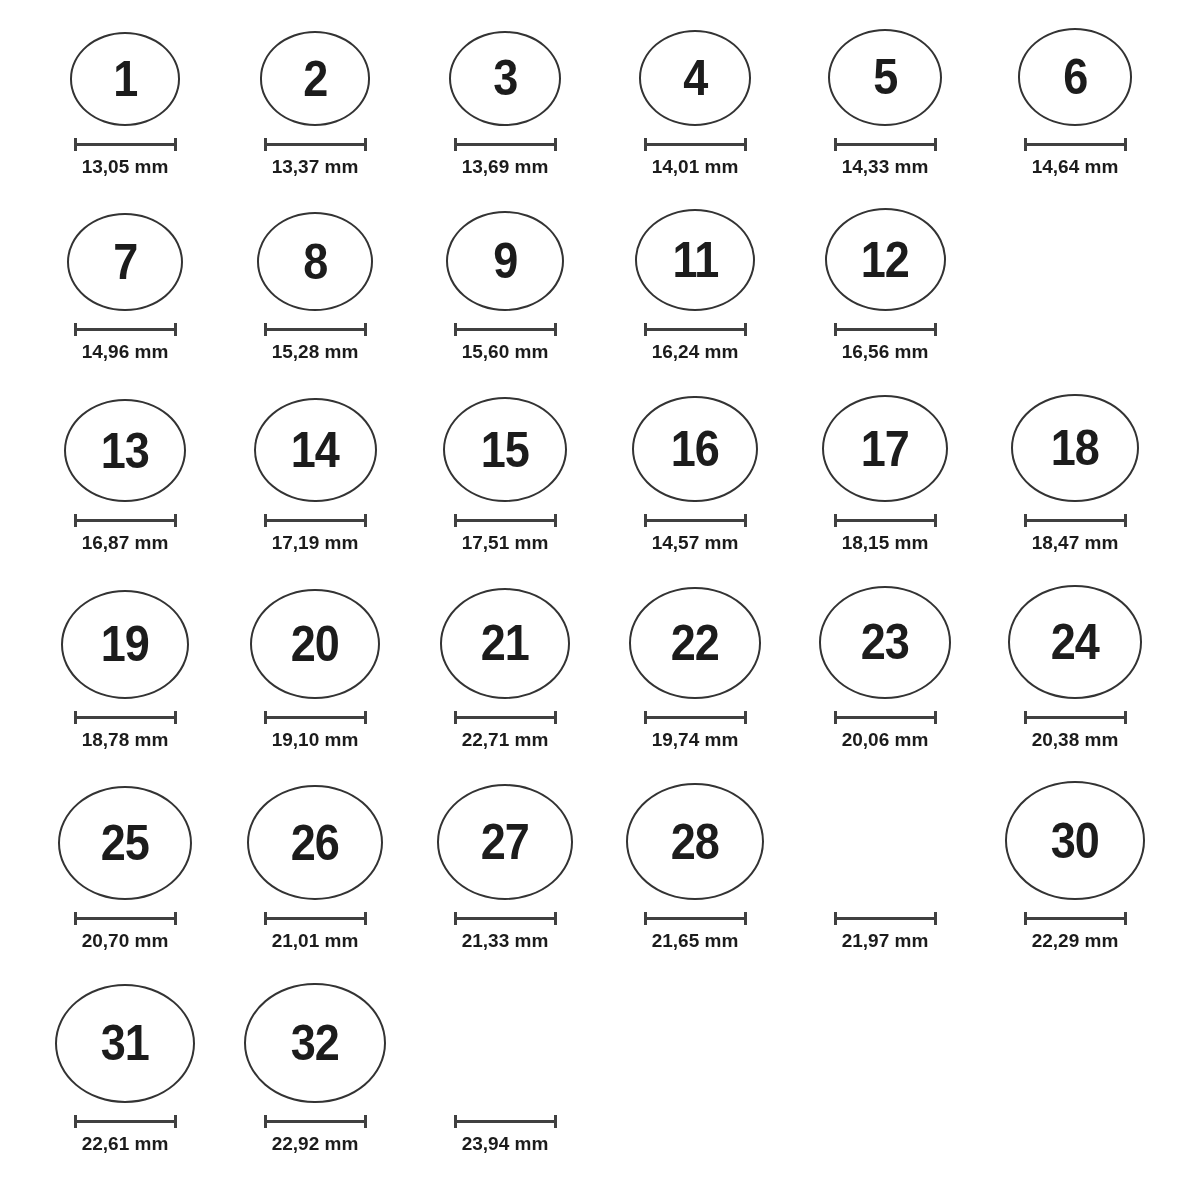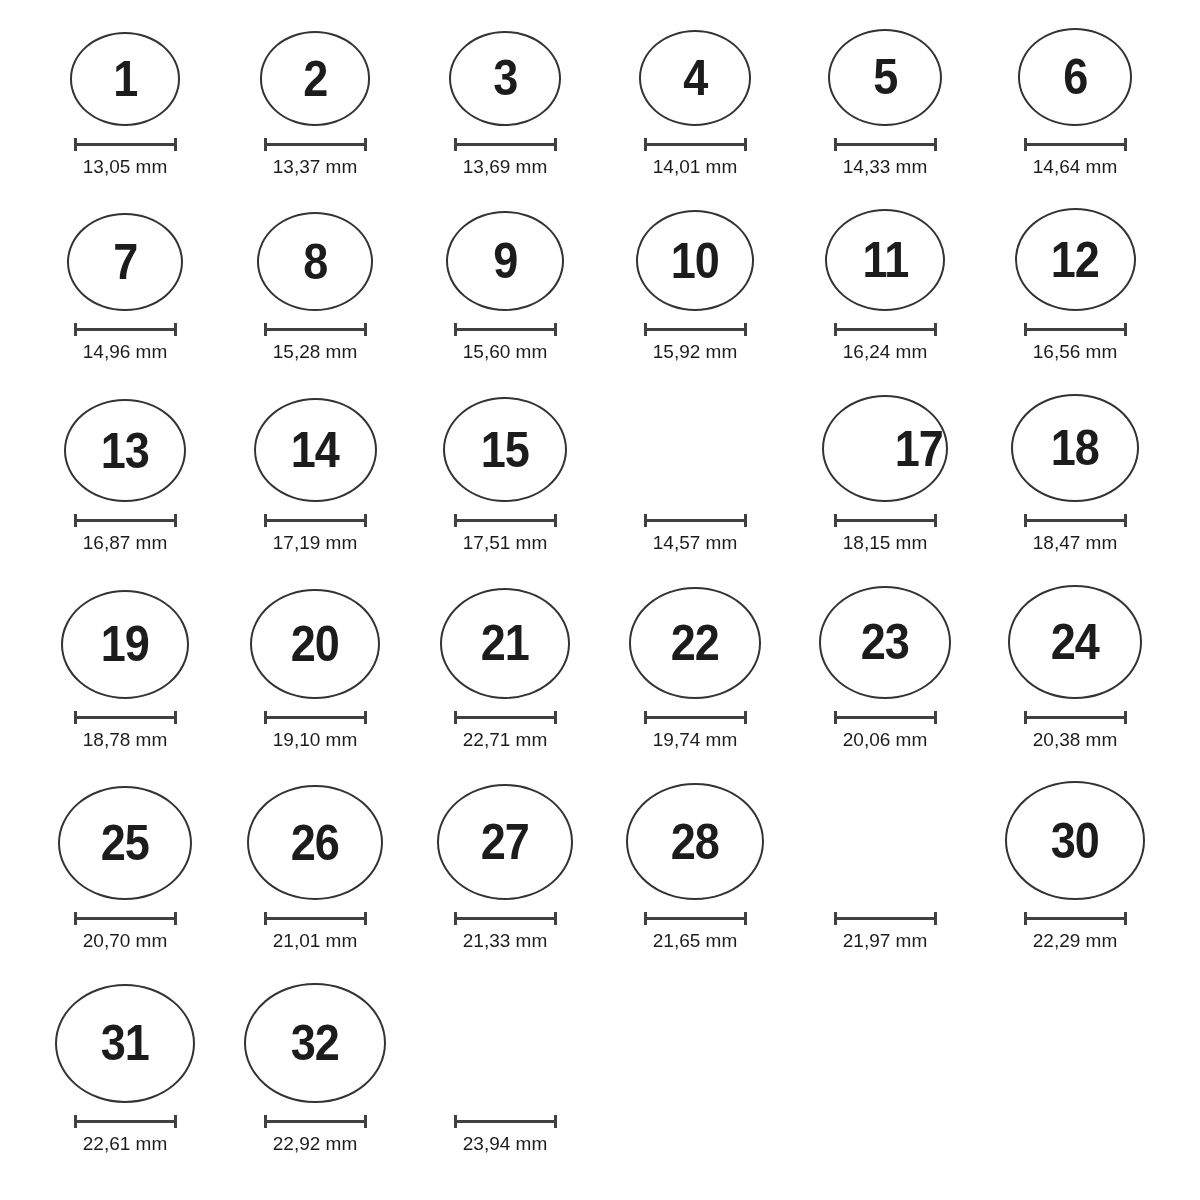--- a/index.html
+++ b/index.html
@@ -60,21 +60,21 @@
   }
   .diameter-line .bar {
     flex: 1;
     height: 3px;
     align-self: center;
     background: #404040;
   }
   .diameter-label {
     margin-top: 5px;
     font-size: 19px;
-    font-weight: 400;
+    font-weight: 700;
     color: #1c1c1c;
     white-space: nowrap;
     line-height: 1.2;
   }
 </style>
 </head>
 <body>
 
 <div id="chart">
     <div class="size-row">
@@ -180,31 +180,20 @@
       <span class="size-number">9</span>
     </div>
     <div class="diameter-line">
       <div class="tick"></div>
       <div class="bar"></div>
       <div class="tick"></div>
     </div>
     <div class="diameter-label">15,60 mm</div>
   </div>
 
-  <div class="size-cell">
-    <div class="size-circle" style="width: 118.9px; height: 101.2px;">
-      <span class="size-number">10</span>
-    </div>
-    <div class="diameter-line">
-      <div class="tick"></div>
-      <div class="bar"></div>
-      <div class="tick"></div>
-    </div>
-    <div class="diameter-label">15,92 mm</div>
-  </div>
 
   <div class="size-cell">
     <div class="size-circle" style="width: 120px; height: 102.1px;">
       <span class="size-number">11</span>
     </div>
     <div class="diameter-line">
       <div class="tick"></div>
       <div class="bar"></div>
       <div class="tick"></div>
     </div>
@@ -254,30 +243,33 @@
     </div>
     <div class="diameter-line">
       <div class="tick"></div>
       <div class="bar"></div>
       <div class="tick"></div>
     </div>
     <div class="diameter-label">17,51 mm</div>
   </div>
 
   <div class="size-cell">
+    <div class="size-circle" style="width: 125.1px; height: 106.4px;">
+      <span class="size-number">16</span>
+    </div>
     <div class="diameter-line">
       <div class="tick"></div>
       <div class="bar"></div>
       <div class="tick"></div>
     </div>
     <div class="diameter-label">14,57 mm</div>
   </div>
 
   <div class="size-cell">
-    <div class="size-circle" style="width: 126.1px; height: 107.3px; justify-content: flex-end;">
+    <div class="size-circle" style="width: 126.1px; height: 107.3px;">
       <span class="size-number">17</span>
     </div>
     <div class="diameter-line">
       <div class="tick"></div>
       <div class="bar"></div>
       <div class="tick"></div>
     </div>
     <div class="diameter-label">18,15 mm</div>
   </div>
 

